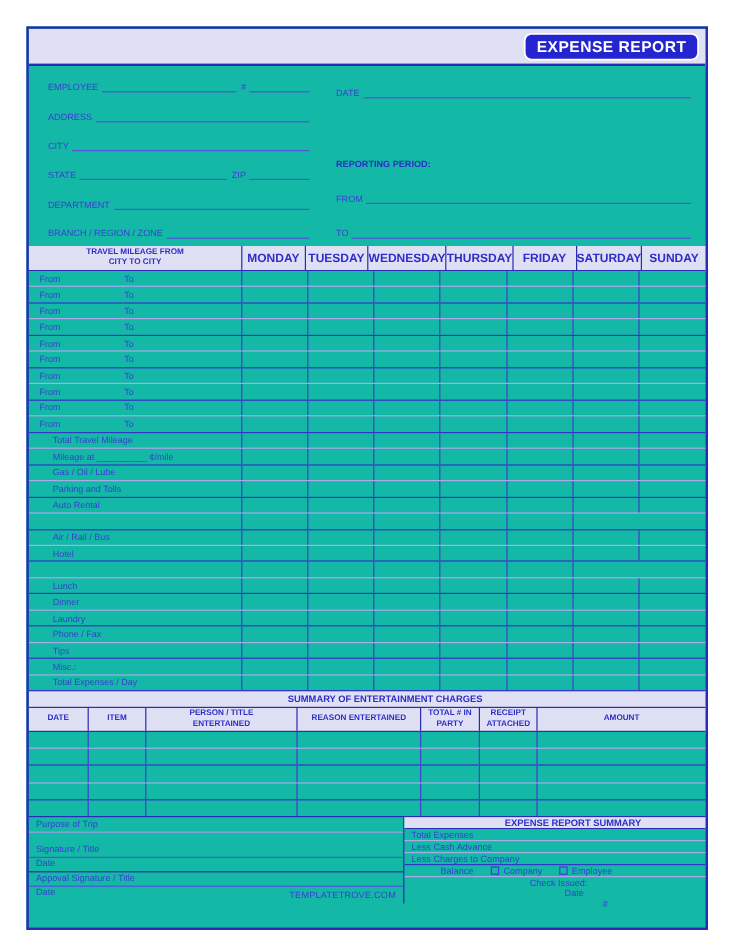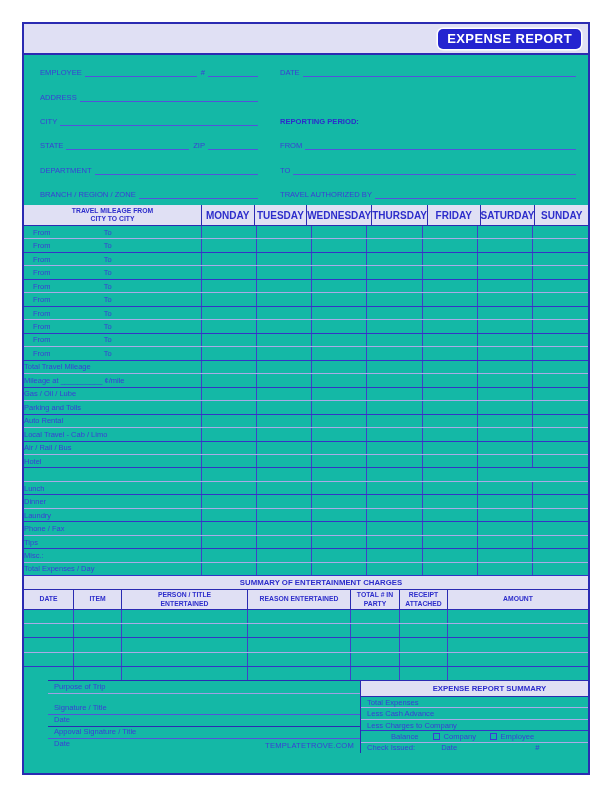--- a/index.html
+++ b/index.html
@@ -31,48 +31,48 @@
   .m-body{height:350px;display:flex;flex-direction:column;}
   .trow{flex:1;display:grid;grid-template-columns:178px repeat(7,1fr);}
   .trow>div{border-right:1.2px solid #4040c8;}
   .trow>div:last-child{border-right:none;}
   .sep-light{border-bottom:1.2px solid #aaaae8;}
   .sep-dark{border-bottom:1.2px solid #3434c6;}
   .sep-none{border-bottom:none;}
   .c0{display:flex;align-items:center;font-size:7.5px;overflow:hidden;}
   .c0.route{display:grid;grid-template-columns:45% 55%;align-items:center;}
   .route .from{padding-left:9px;}
-  .c0.elabel{padding-left:0;}
+  .c0.elabel{padding-left:20px;}
 
   
   .ent-band{height:14px;border-bottom:1.5px solid #2b2bb2;display:flex;align-items:center;justify-content:center;font-weight:bold;font-size:7.8px;color:#2d2dcb;}
   .e-header{display:grid;grid-template-columns:50px 48px 126px 103px 49px 48px 1fr;height:20px;background:#e0e0f4;border-bottom:1.5px solid #2b2bb2;}
   .e-header>div{border-right:1.2px solid #2b2bb2;display:flex;flex-direction:column;align-items:center;justify-content:center;font-weight:bold;font-size:6.8px;line-height:1.2;color:#2d2dcb;text-align:center;}
   .e-header>div:last-child{border-right:none;}
   .e-body{height:70px;display:flex;flex-direction:column;}
   .erow{flex:1;display:grid;grid-template-columns:50px 48px 126px 103px 49px 48px 1fr;}
   .erow>div{border-right:1.2px solid #4040c8;}
   .erow>div:last-child{border-right:none;}
 
   
-  .bottom{height:73px;border-top:1.5px solid #2b2bb2;display:flex;font-size:7.6px;margin-left:24px;}
+  .bottom{height:73px;border-top:1.5px solid #2b2bb2;display:flex;font-size:7.6px;}
   .b-left{width:313px;border-right:1.5px solid #2b2bb2;display:flex;flex-direction:column;}
   .bl-row{padding:0 6px;display:flex;align-items:flex-end;}
   .bl-row .lbl{padding-bottom:2px;}
   .purpose{height:19px;border-bottom:1.2px solid #9f9fe4;}
   .spacer6{height:13px;}
   .sigrow{height:16px;border-bottom:1px solid #5353da;}
   .daterow1{height:15px;border-bottom:1.5px solid #2b2bb2;}
   .lastrow{flex:1;justify-content:space-between;align-items:flex-end;padding-bottom:3px;}
   .site{letter-spacing:.2px;}
   .b-right{flex:1;display:flex;flex-direction:column;}
   .s-header{height:16px;border-bottom:1.2px solid #2b2bb2;display:flex;align-items:center;justify-content:center;font-weight:bold;font-size:7.8px;color:#2d2dcb;}
   .srow{flex:1;display:flex;align-items:center;padding-left:6px;border-bottom:1.2px solid #aaaae8;}
   .srow.dark{border-bottom:1.2px solid #3434c6;}
-  .srow.last{border-bottom:none;}
+  .srow.last{border-bottom:none;flex-direction:column;}
   .blbl{width:66px;padding-left:24px;}
   .chk{display:inline-block;width:6.5px;height:6.5px;border:1px solid #3c3cd6;margin-right:4px;}
   .chk2{margin-left:14px;}
   .cd{margin-left:26px;}
   .cn{margin-left:78px;}
 </style>
 </head>
 <body>
 
 <div class="form">
@@ -122,24 +122,20 @@
           <span class="lbl bold">REPORTING PERIOD:</span>
         </div>
         <div class="irow">
           <span class="lbl">FROM</span>
           <span class="wline"></span>
         </div>
         <div class="irow">
           <span class="lbl">TO</span>
           <span class="wline"></span>
         </div>
-        <div class="irow">
-          <span class="lbl">TRAVEL AUTHORIZED BY</span>
-          <span class="wline"></span>
-        </div>
       </div>
   </div>
 
   <div class="m-header">
     <div class="corner">
       <div>TRAVEL MILEAGE FROM</div>
       <div>CITY TO CITY</div>
     </div>
   <div class="dayhead">MONDAY</div>
       <div class="dayhead">TUESDAY</div>
@@ -324,21 +320,20 @@
         <div class="c0 elabel">Auto Rental</div>
         <div class="dc"></div>
         <div class="dc"></div>
         <div class="dc"></div>
         <div class="dc"></div>
         <div class="dc"></div>
         <div class="dc"></div>
         <div class="dc"></div>
       </div>
       <div class="trow sep-dark">
-        <div class="c0 elabel">Local Travel - Cab / Limo</div>
         <div class="dc"></div>
         <div class="dc"></div>
         <div class="dc"></div>
         <div class="dc"></div>
         <div class="dc"></div>
         <div class="dc"></div>
         <div class="dc"></div>
       </div>
       <div class="trow sep-light">
         <div class="c0 elabel">Air / Rail / Bus</div>

